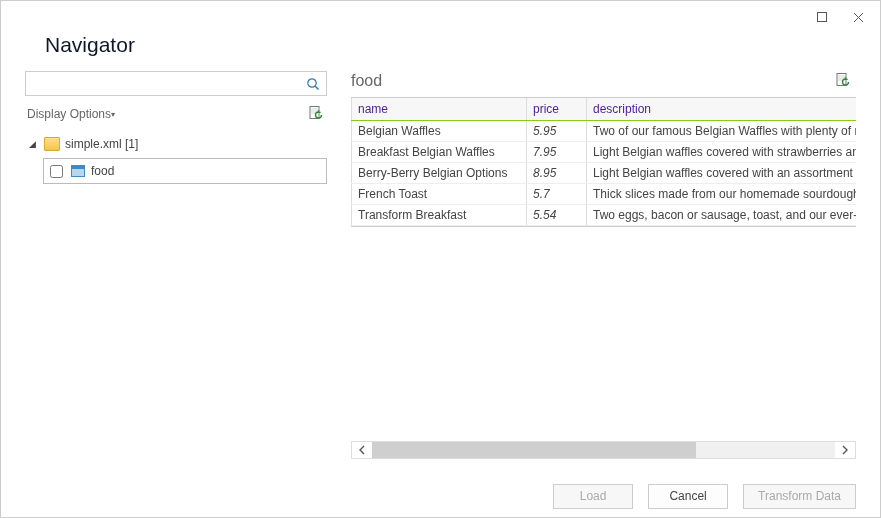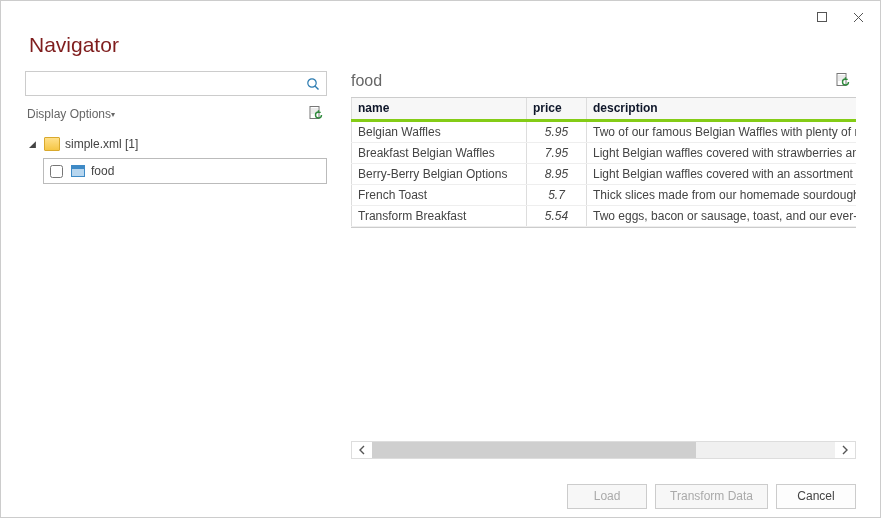--- a/index.html
+++ b/index.html
@@ -33,22 +33,22 @@
   }
   .content {
     flex: 1;
     display: flex;
     padding: 0 24px 16px 24px;
     flex-direction: column;
   }
   .page-title {
     font-size: 21px;
     font-weight: 300;
-    color: #7f1d1d;
-    margin: 0 0 14px 4px;
+    color: #0f172a;
+    margin: 0 0 14px 20px;
   }
   .body {
     flex: 1;
     display: flex;
     gap: 24px;
     min-height: 0;
   }
   
   .left {
     width: 302px;
@@ -172,27 +172,27 @@
     border-right: 1px solid #ddd;
     border-bottom: 1px solid #eee;
     padding: 3px 6px;
     text-align: left;
     white-space: nowrap;
     overflow: hidden;
     font-size: 12px;
   }
   table.grid th {
     background: #f7f7f7;
-    font-weight: 700;
-    color: #0f172a;
-    border-bottom: 3px solid #84cc16;
+    font-weight: 400;
+    color: #4c1d95;
+    border-bottom: 1px solid #84cc16;
     height: 22px;
   }
   table.grid td.num {
-    text-align: center;
+    text-align: left;
     font-style: italic;
     color: #444;
   }
   .col-name { width: 175px; }
   .col-price { width: 60px; }
   .col-desc { width: 445px; }
 
   .hscroll {
     margin-top: auto;
     height: 18px;
@@ -216,21 +216,21 @@
     left: 0; top: 0; bottom: 0;
     width: 70%;
     background: #cfcfcf;
   }
   
   .footer {
     height: 42px;
     display: flex;
     justify-content: flex-end;
     align-items: center;
-    gap: 8px;
+    gap: 15px;
     padding-right: 24px;
   }
   .btn {
     min-width: 80px;
     height: 25px;
     border: 1px solid #ccc;
     background: #fdfdfd;
     display: flex; align-items: center; justify-content: center;
     padding: 0 14px;
     color: #444;
@@ -377,16 +377,16 @@
                 <path d="M2 1 L6 5 L2 9" fill="none" stroke="#555" stroke-width="1.4"></path>
               </svg>
           </div>
         </div>
       </div>
     </div>
   </div>
 
   <div class="footer">
     <div class="btn disabled">Load</div>
+    <div class="btn">Cancel</div>
     <div class="btn disabled">Transform Data</div>
-    <div class="btn">Cancel</div>
   </div>
 </div>
 
 </body></html>

